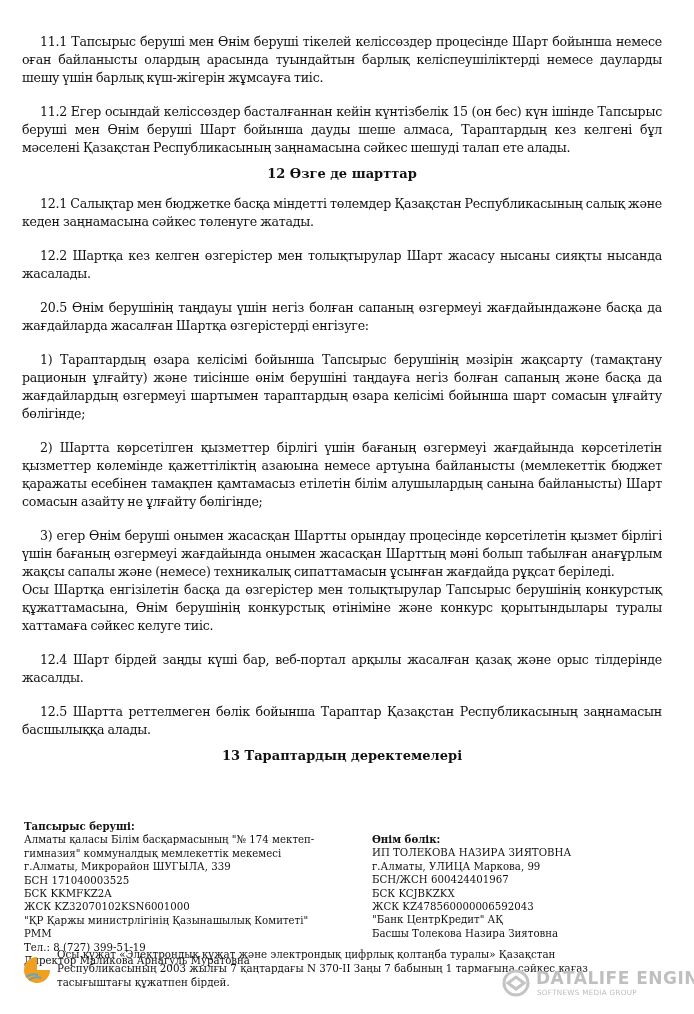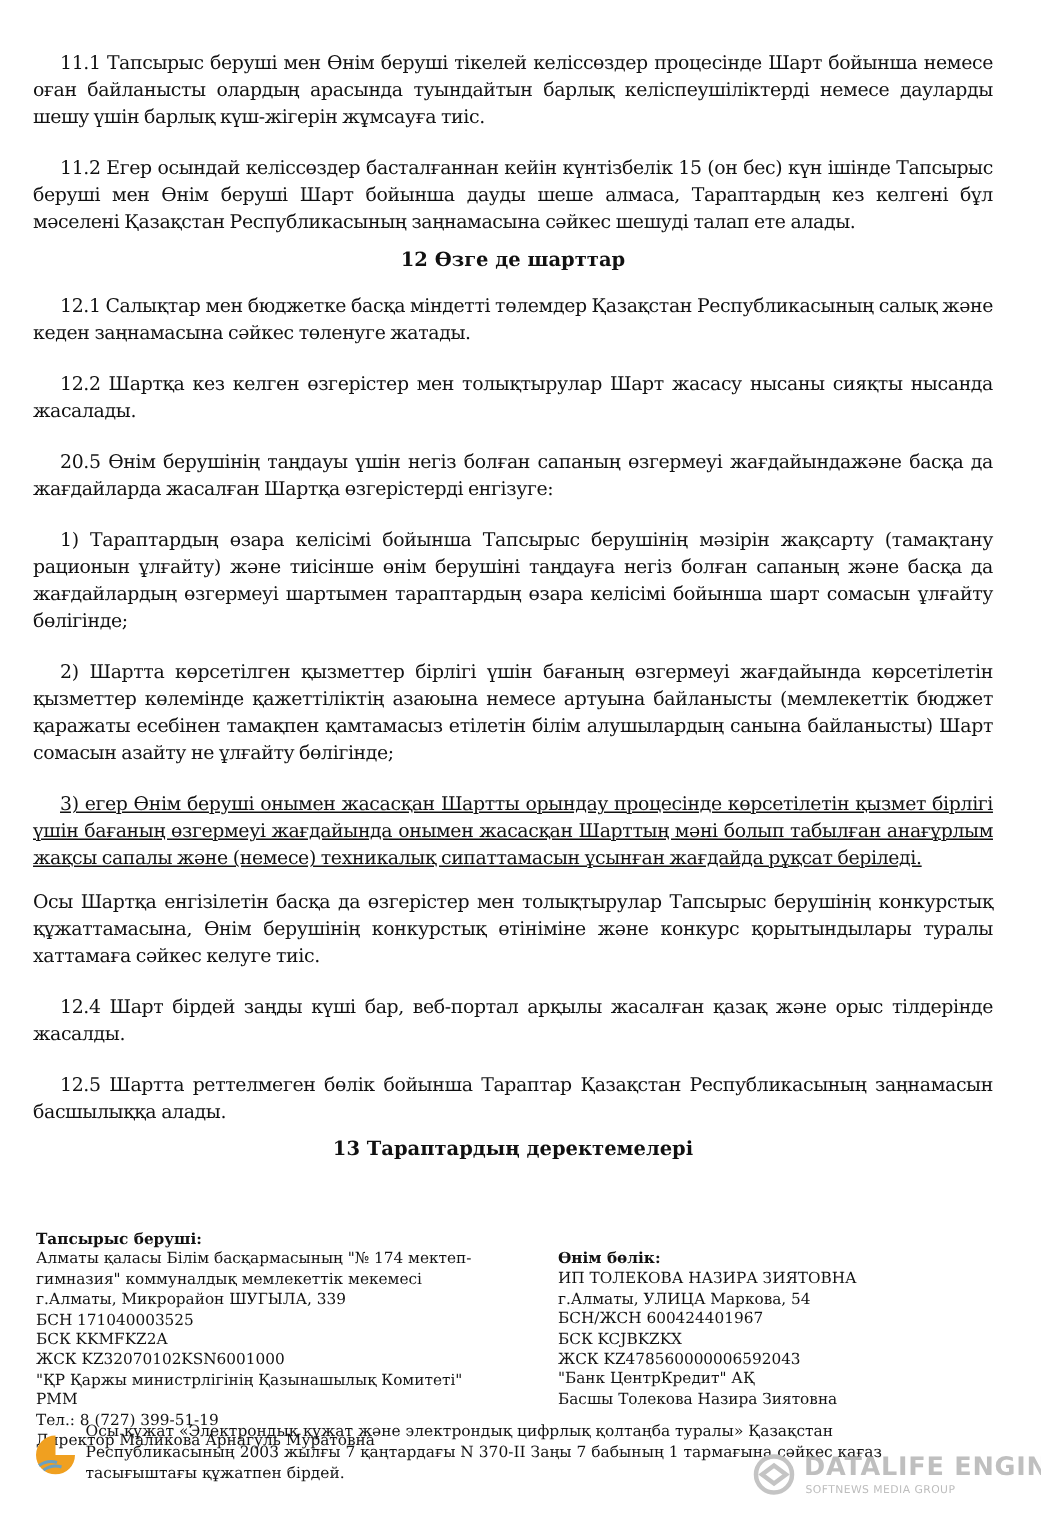--- a/index.html
+++ b/index.html
@@ -7,21 +7,21 @@
     width: 694px; height: 1014px; position: relative; overflow: hidden;
     font-family: "DejaVu Serif", serif; color: #111;
   }
   .page { position: absolute; left: 22px; top: 33px; width: 640px; }
   .para {
     font-family: "DejaVu Serif", serif;
     font-size: 12.6px; line-height: 18px; text-align: justify;
     text-indent: 18px; margin: 0 0 16px 0; letter-spacing: -0.25px;
     word-spacing: -0.5px;
   }
-  .para.tight { margin-bottom: 11px; text-decoration: underline; }
+  .para.tight { margin-bottom: 0; }
   .heading {
     font-family: "DejaVu Serif", serif;
     font-weight: bold; font-size: 13px; text-align: center;
     margin: -8px 0 12px 0; line-height: 18px;
   }
   .req { position: absolute; font-family: "DejaVu Serif", serif; font-size: 10.2px; line-height: 13.4px; color: #111; }
   .req .title { font-weight: bold; }
   .req-left { left: 24px; top: 820px; width: 300px; }
   .req-right { left: 372px; top: 833px; width: 300px; }
   .footer-note {
@@ -73,21 +73,21 @@
   <div>ЖСК KZ32070102KSN6001000</div>
   <div>"ҚР Қаржы министрлігінің Қазынашылық Комитеті"</div>
   <div>РММ</div>
   <div>Тел.: 8 (727) 399-51-19</div>
   <div>Директор Маликова Арнагуль Муратовна</div>
 </div>
 
 <div class="req req-right">
   <div class="title">Өнім бөлік:</div>
   <div>ИП ТОЛЕКОВА НАЗИРА ЗИЯТОВНА</div>
-  <div>г.Алматы, УЛИЦА Маркова, 54</div>
+  <div>г.Алматы, УЛИЦА Маркова, 99</div>
   <div>БСН/ЖСН 600424401967</div>
   <div>БСК KCJBKZKX</div>
   <div>ЖСК KZ478560000006592043</div>
   <div>"Банк ЦентрКредит" АҚ</div>
   <div>Басшы Толекова Назира Зиятовна</div>
 </div>
 
 <div class="logo">
   <svg width="30" height="28" viewBox="0 0 30 28">
     <path d="M15 2 A13 13 0 1 0 28 15 L15 15 Z" fill="#f0a020"></path>

